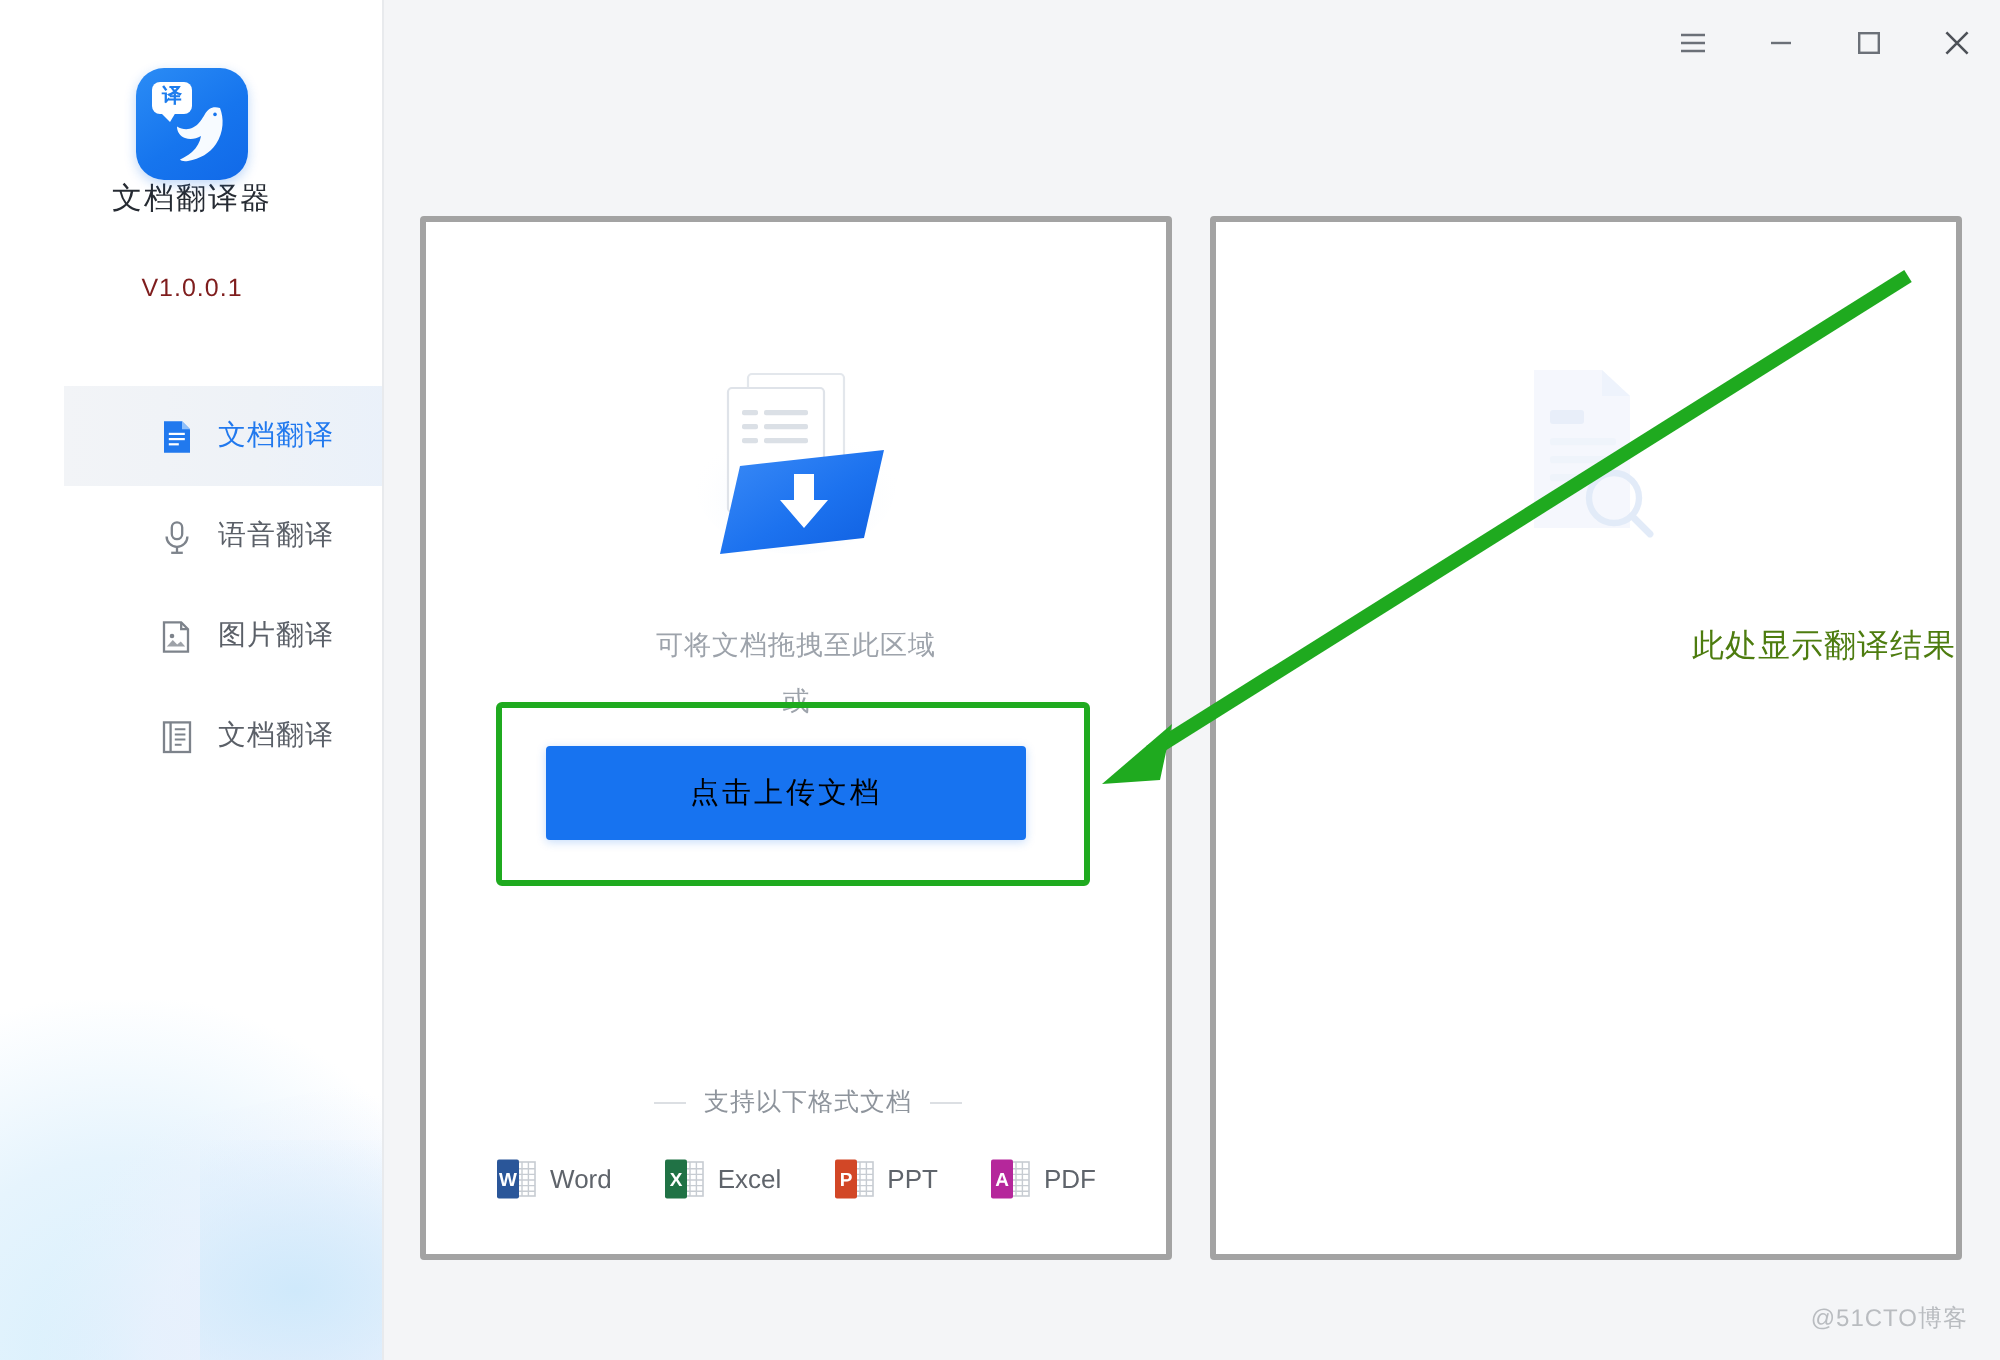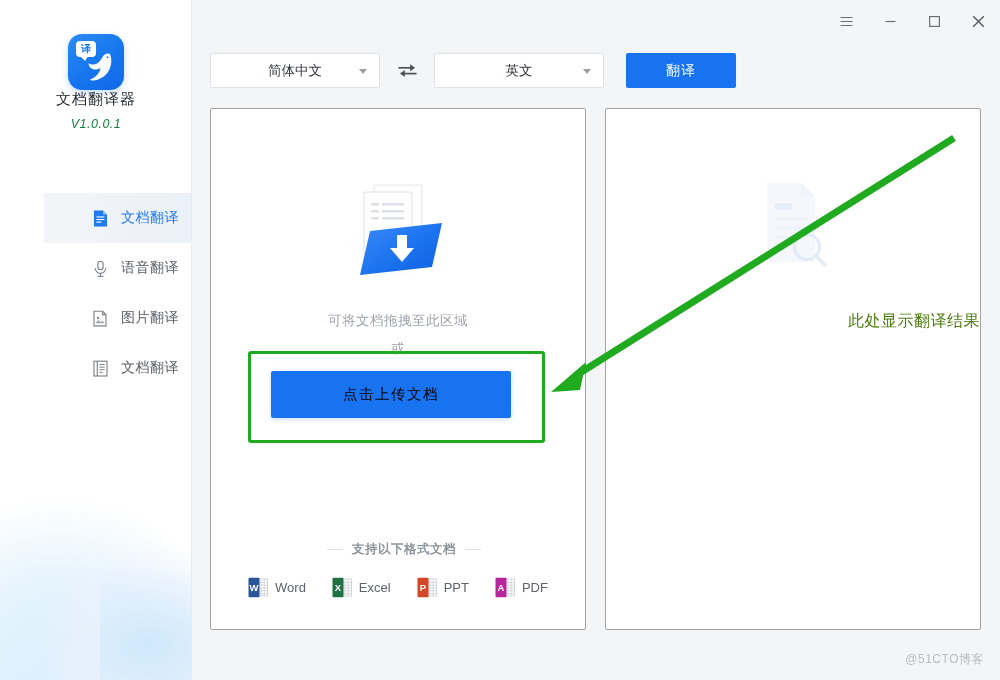--- a/index.html
+++ b/index.html
@@ -62,24 +62,24 @@
   .logo-bubble::after {
     content: ""; position: absolute; left: 4px; bottom: -4px;
     width: 0; height: 0;
     border-left: 5px solid transparent; border-right: 3px solid transparent;
     border-top: 5px solid #ffffff;
   }
   .app-title {
     font-size: 15px; color: #262b33; letter-spacing: 1px;
   }
   .app-version {
-    margin-top: 8px; font-size: 12.5px; color: #15803d; letter-spacing: 0.5px; font-style: italic;
-  }
-
-  #sidemenu { position: absolute; left: 16px; top: 193px; width: 192px; padding-left: 28px; }
+    margin-top: 28px; font-size: 12.5px; color: #7f1d1d; letter-spacing: 0.5px;
+  }
+
+  #sidemenu { position: absolute; left: 4px; top: 193px; width: 192px; padding-left: 28px; }
   .side-item {
     position: relative;
     height: 50px;
     display: flex; align-items: center;
     padding-left: 46px;
     cursor: pointer;
   }
   .side-item .s-icon {
     width: 20px; height: 20px; margin-right: 11px;
     display: flex; align-items: center; justify-content: center;
@@ -145,21 +145,21 @@
     border: none; border-radius: 2px;
     color: #ffffff; font-size: 14px; letter-spacing: 1px;
     cursor: pointer;
     font-family: inherit;
   }
 
   
   .panel {
     position: absolute; top: 108px; height: 522px;
     background: #ffffff;
-    border: 1px solid #a3a3a3;
+    border: 3px solid #a3a3a3;
     border-radius: 2px;
   }
   #panel-left  { left: 18px;  width: 376px; }
   #panel-right { left: 413px; width: 376px; }
 
   .drop-icon-wrap {
     position: absolute; left: 0; right: 0; top: 70px;
     display: flex; justify-content: center;
   }
   .drop-hint {
@@ -178,21 +178,21 @@
     background: #1773f0;
     border: none; border-radius: 2px;
     color: #000000; font-size: 14.5px; letter-spacing: 1.5px;
     cursor: pointer;
     font-family: inherit;
     box-shadow: 0 1px 5px rgba(23,115,240,0.25);
   }
 
   .formats-head {
     position: absolute; left: 12px; right: 0; top: 432px;
-    display: flex; align-items: center; justify-content: center; gap: 9px; font-weight: bold;
+    display: flex; align-items: center; justify-content: center; gap: 9px;
   }
   .formats-head .rule { width: 16px; height: 1px; background: #dcdfe3; }
   .formats-head .ftxt { font-size: 12.5px; color: #8e949c; letter-spacing: 0.5px; }
   .formats-row {
     position: absolute; left: 0; right: 0; top: 468px;
     display: flex; align-items: center; justify-content: center; gap: 26px;
   }
   .fmt { display: flex; align-items: center; gap: 7px; }
   .fmt-label { font-size: 13px; color: #5f646b; }
   .fmt-ico { width: 20px; height: 21px; display: block; }
@@ -319,43 +319,20 @@
           <rect x="3.6" y="3.6" width="9.8" height="9.8"></rect>
         </svg>
       </div>
       <div class="win-btn">
         <svg width="19" height="19" viewBox="0 0 19 19" stroke="#4d5158" stroke-width="1.3">
           <path d="M4.2 4.2 L14.8 14.8 M14.8 4.2 L4.2 14.8"></path>
         </svg>
       </div>
     </div>
 
-    <div id="toolbar">
-      <div class="lang-select">
-        <span>简体中文</span>
-        <span class="caret"></span>
-      </div>
-
-      <div class="swap-btn">
-        <svg width="21" height="17" viewBox="0 0 21 17">
-          <path d="M1.5 6 h16 l-4.2 -3.4 v6.8 Z" fill="#4b5057" opacity="0"></path>
-          <path d="M1.5 5.8 h15.2" stroke="#4b5057" stroke-width="1.7" fill="none"></path>
-          <path d="M13.2 2.3 L18 5.8 L13.2 9.3 Z" fill="#4b5057"></path>
-          <path d="M19.5 11.6 H4.3" stroke="#4b5057" stroke-width="1.7" fill="none"></path>
-          <path d="M7.8 8.1 L3 11.6 L7.8 15.1 Z" fill="#4b5057"></path>
-        </svg>
-      </div>
-
-      <div class="lang-select">
-        <span>英文</span>
-        <span class="caret"></span>
-      </div>
-
-      <button class="translate-btn">翻译</button>
-    </div>
 
     <div class="panel" id="panel-left">
 
       <div class="drop-icon-wrap">
         <svg width="104" height="100" viewBox="0 0 104 100">
           <defs>
             <linearGradient id="gblue" x1="0" y1="0" x2="1" y2="1">
               <stop offset="0%" stop-color="#3b8bf7"></stop>
               <stop offset="55%" stop-color="#1c72ef"></stop>
               <stop offset="100%" stop-color="#0f5fe0"></stop>

